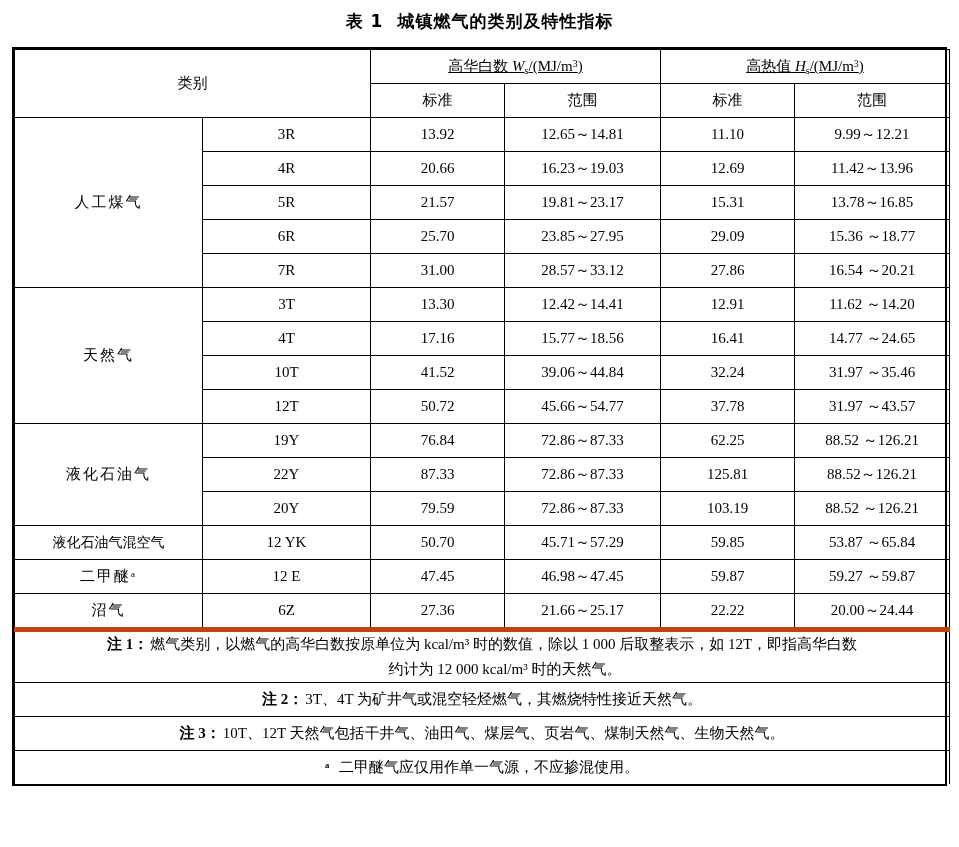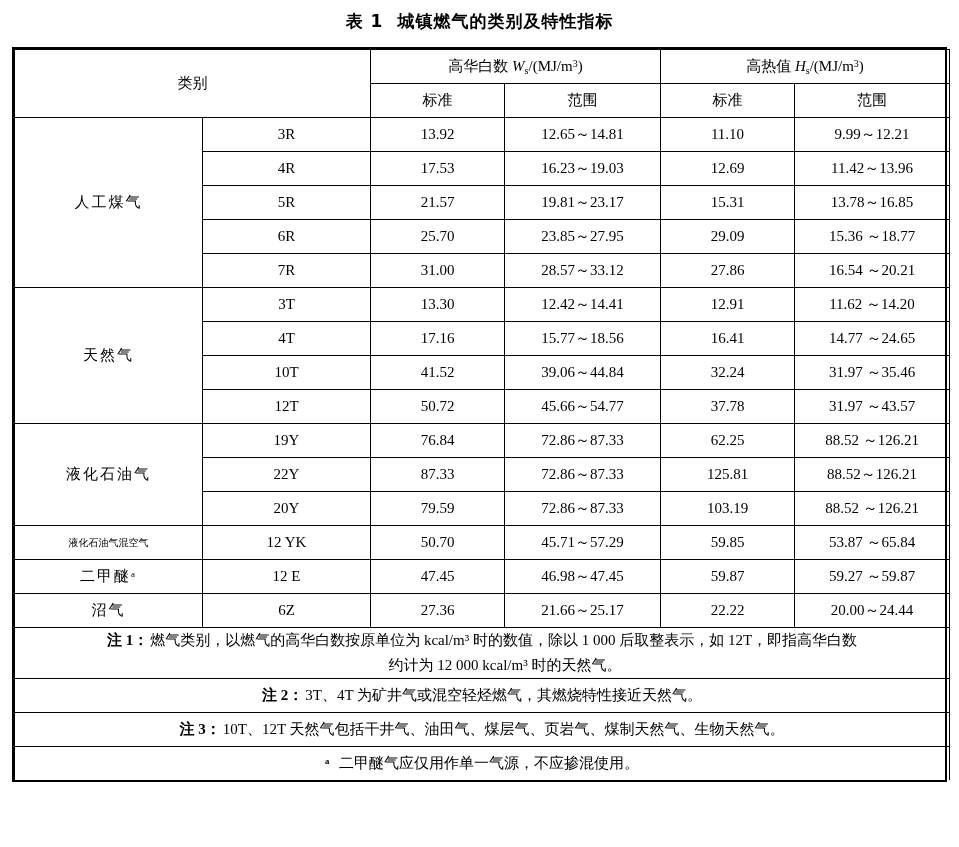--- a/index.html
+++ b/index.html
@@ -56,20 +56,21 @@
     font-family: "DejaVu Sans", "Liberation Sans", sans-serif;
     font-size: 15px;
   }
   .hdr-cat {
     font-family: "DejaVu Sans", "Liberation Sans", sans-serif;
     font-size: 15px;
   }
   .hdr-main {
     font-family: "DejaVu Sans", "Liberation Sans", sans-serif;
     font-size: 15px;
+    text-decoration: underline;
   }
   .hdr-main .ital {
     font-family: "Liberation Serif", "DejaVu Serif", serif;
     font-style: italic;
     font-size: 15px;
   }
   .hdr-main sub {
     font-size: 10px;
     vertical-align: -0.25em;
   }
@@ -77,37 +78,37 @@
     font-size: 10px;
     vertical-align: 0.45em;
   }
   .group-label {
     font-family: "DejaVu Sans", "Liberation Sans", sans-serif;
     font-size: 15px;
     letter-spacing: 2px;
   }
   .group-label.tight {
     letter-spacing: 0px;
-    font-size: 10px;
+    font-size: 14px;
   }
   .num {
     font-family: "Liberation Serif", "DejaVu Serif", serif;
     font-size: 15px;
   }
   .note-row td {
     border: 1px solid #000;
     border-left: none;
     border-right: none;
     text-align: left;
     padding: 5px 14px 5px 18px;
     font-family: "DejaVu Sans", "Liberation Sans", sans-serif;
     font-size: 14.5px;
     line-height: 1.65;
   }
-  .note-row.first td { border-top: 1px solid #c2410c; }
+  .note-row.first td { border-top: 5px solid #c2410c; }
   .note-lead {
     font-weight: bold;
     margin-right: 2px;
   }
   .note-indent {
     display: block;
     padding-left: 46px;
   }
   sup.fn {
     font-size: 9px;
@@ -157,21 +158,21 @@
         <tr>
           <td rowspan="5" class="group-label">人工煤气</td>
           <td class="num">3R</td>
           <td class="num">13.92</td>
           <td class="num">12.65～14.81</td>
           <td class="num">11.10</td>
           <td class="num">9.99～12.21</td>
         </tr>
         <tr>
           <td class="num">4R</td>
-          <td class="num">17.53</td>
+          <td class="num">20.66</td>
           <td class="num">16.23～19.03</td>
           <td class="num">12.69</td>
           <td class="num">11.42～13.96</td>
         </tr>
         <tr>
           <td class="num">5R</td>
           <td class="num">21.57</td>
           <td class="num">19.81～23.17</td>
           <td class="num">15.31</td>
           <td class="num">13.78～16.85</td>

